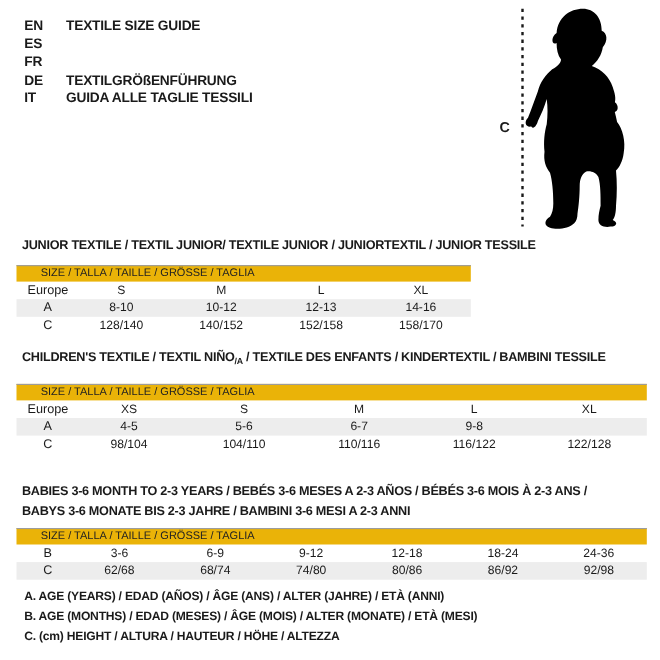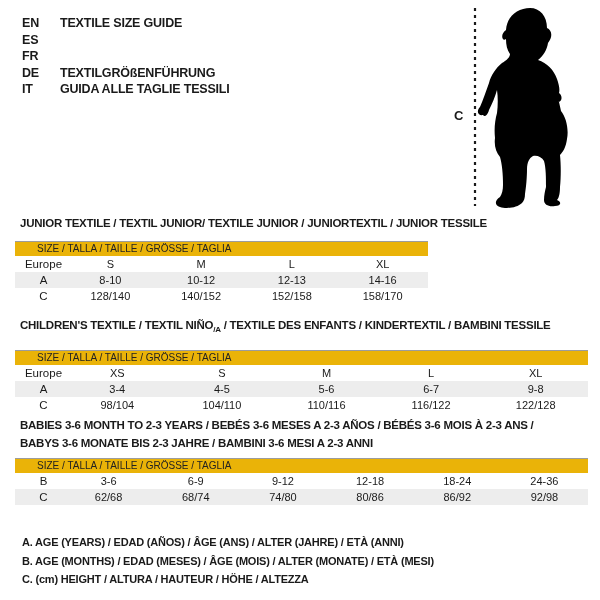--- a/index.html
+++ b/index.html
@@ -24,21 +24,21 @@
   .figure svg { display: block; width: 100%; height: 100%; }
 
   
   .size-table { position: absolute; left: 15px; }
   .table-title { font-size: 11.5px; font-weight: bold; letter-spacing: -0.25px; line-height: 13px; padding-left: 5px; white-space: nowrap; }
   .table-title .subsize { font-size: 8px; vertical-align: sub; }
   .t1 { top: 217px; width: 413px; }
   .t1 .table-title { margin-bottom: 11px; }
   .t2 { top: 319px; width: 573px; }
   .t2 .table-title { margin-bottom: 14px; }
-  .t3 { top: 416px; width: 573px; }
+  .t3 { top: 438px; width: 573px; }
   .t3 .table-title { margin-bottom: 0; line-height: 18px; }
   .t3 .title-gap { height: 6px; }
 
   .band {
     background: #eab308;
     border-top: 1px solid #9c9c9c;
     height: 15px;
     line-height: 14px;
     font-size: 10px;
     padding-left: 22px;
@@ -163,21 +163,20 @@
     <div class="trow cols6">
       <span class="cell rowlabel">Europe</span>
       <span class="cell">XS</span>
       <span class="cell">S</span>
       <span class="cell">M</span>
       <span class="cell">L</span>
       <span class="cell">XL</span>
     </div>
     <div class="trow cols6 shaded">
       <span class="cell rowlabel">A</span>
-      <span class="cell">3-4</span>
       <span class="cell">4-5</span>
       <span class="cell">5-6</span>
       <span class="cell">6-7</span>
       <span class="cell">9-8</span>
     </div>
     <div class="trow cols6">
       <span class="cell rowlabel">C</span>
       <span class="cell">98/104</span>
       <span class="cell">104/110</span>
       <span class="cell">110/116</span>

